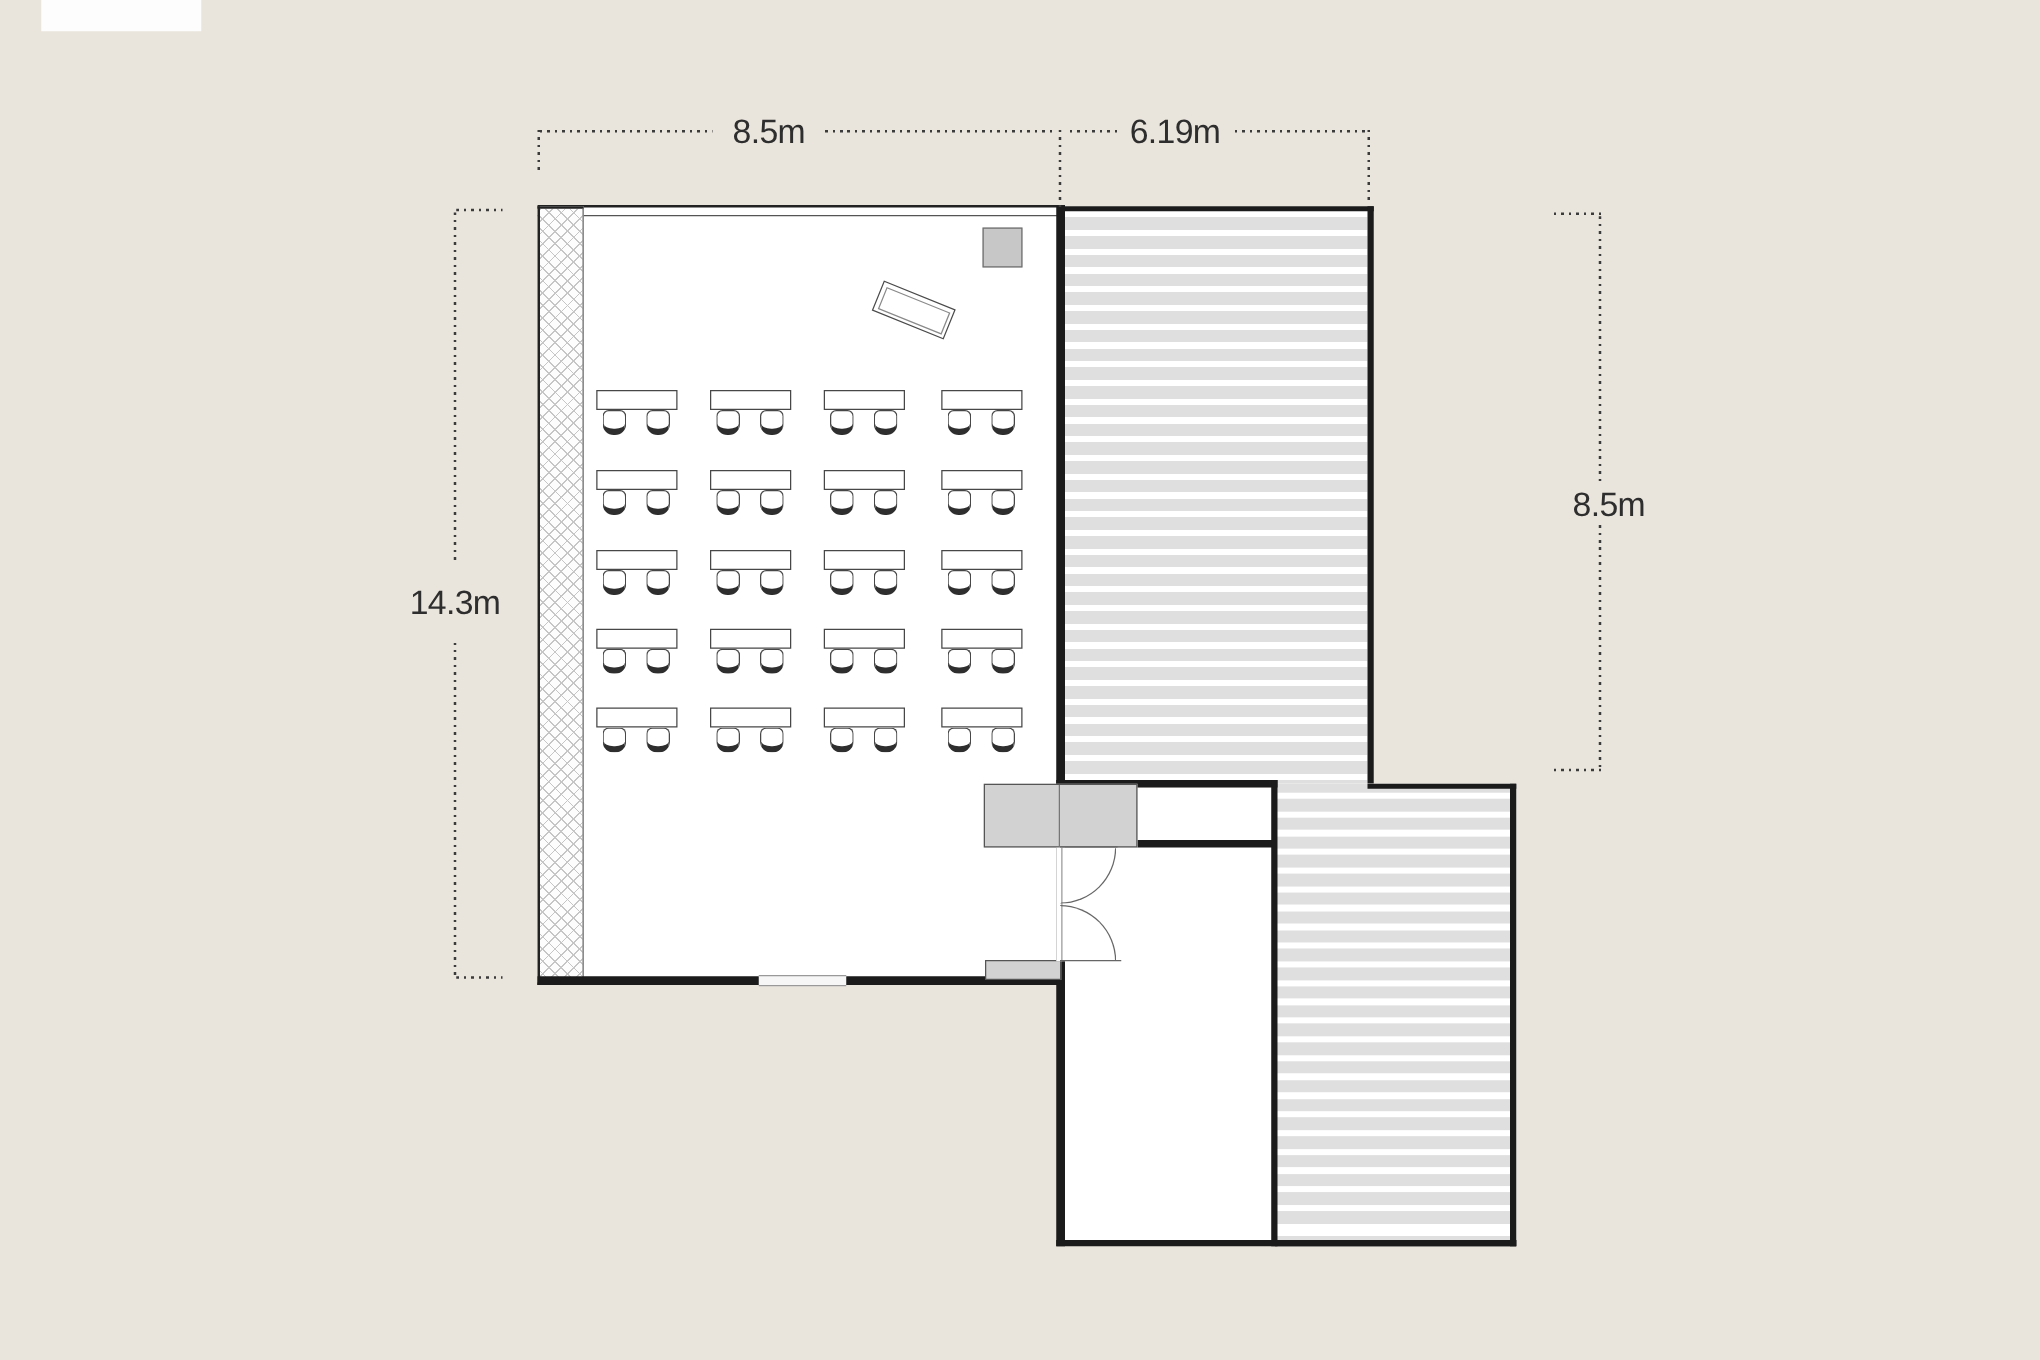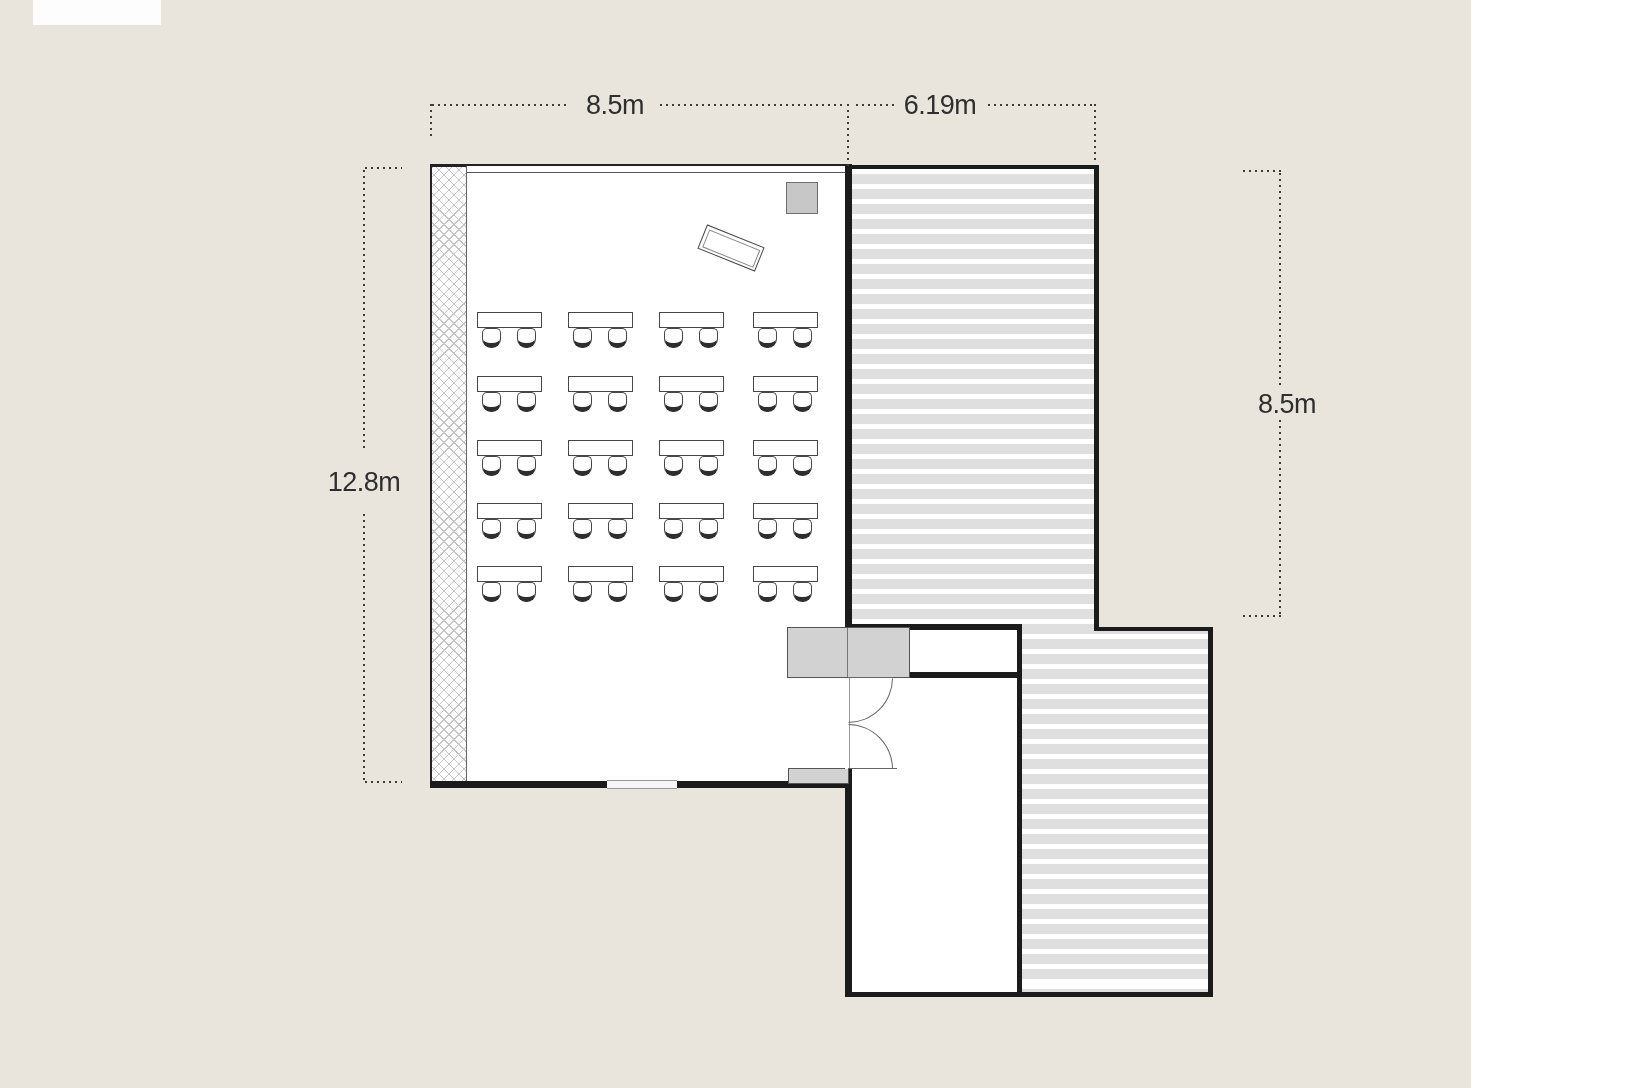--- a/index.html
+++ b/index.html
@@ -1,18 +1,18 @@
 <!DOCTYPE html>
 <html><head>
 <meta charset="utf-8">
 <style>
   html,body{margin:0;padding:0;}
   #canvas{
     position:relative;
-    width:1471px;height:1088px;
+    width:1632px;height:1088px;
     background:#e9e4dc;
     overflow:hidden;
     font-family:"Liberation Sans", sans-serif;
   }
   .abs{position:absolute;}
 
   
   .wall{background:#1b1b1b;}
   .room-white{background:#ffffff;}
 
@@ -217,21 +217,21 @@
   <div class="abs dim-v" style="left:430px;top:104px;height:36px;"></div>
   <div class="abs dim-v" style="left:847px;top:104px;height:64px;"></div>
 
   <div class="abs dim-h" style="left:856px;top:104px;width:40px;"></div>
   <div class="abs dim-label" style="left:890px;top:90px;width:100px;">6.19m</div>
   <div class="abs dim-h" style="left:988px;top:104px;width:104px;"></div>
   <div class="abs dim-v" style="left:1094px;top:104px;height:58px;"></div>
 
   <div class="abs dim-h" style="left:365px;top:167px;width:37px;"></div>
   <div class="abs dim-v" style="left:363px;top:170px;height:280px;"></div>
-  <div class="abs dim-label" style="left:314px;top:467px;width:100px;">12.8m</div>
+  <div class="abs dim-label" style="left:314px;top:467px;width:100px;">14.3m</div>
   <div class="abs dim-v" style="left:363px;top:514px;height:268px;"></div>
   <div class="abs dim-h" style="left:365px;top:781px;width:37px;"></div>
 
   <div class="abs dim-h" style="left:1243px;top:170px;width:38px;"></div>
   <div class="abs dim-v" style="left:1279px;top:173px;height:213px;"></div>
   <div class="abs dim-label" style="left:1237px;top:389px;width:100px;">8.5m</div>
   <div class="abs dim-v" style="left:1279px;top:420px;height:197px;"></div>
   <div class="abs dim-h" style="left:1243px;top:615px;width:38px;"></div>
 
 </div>

